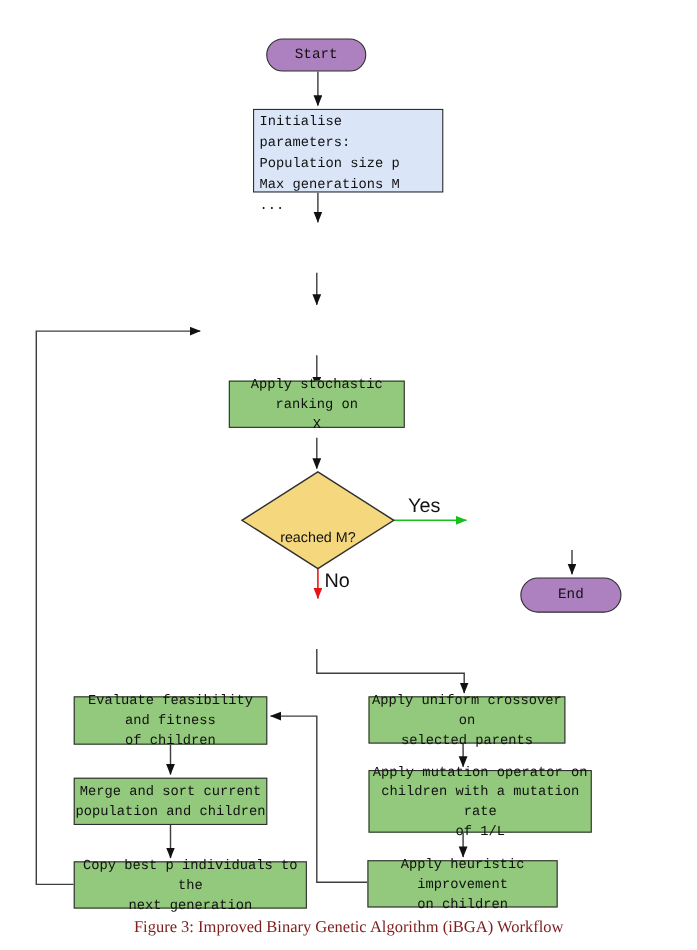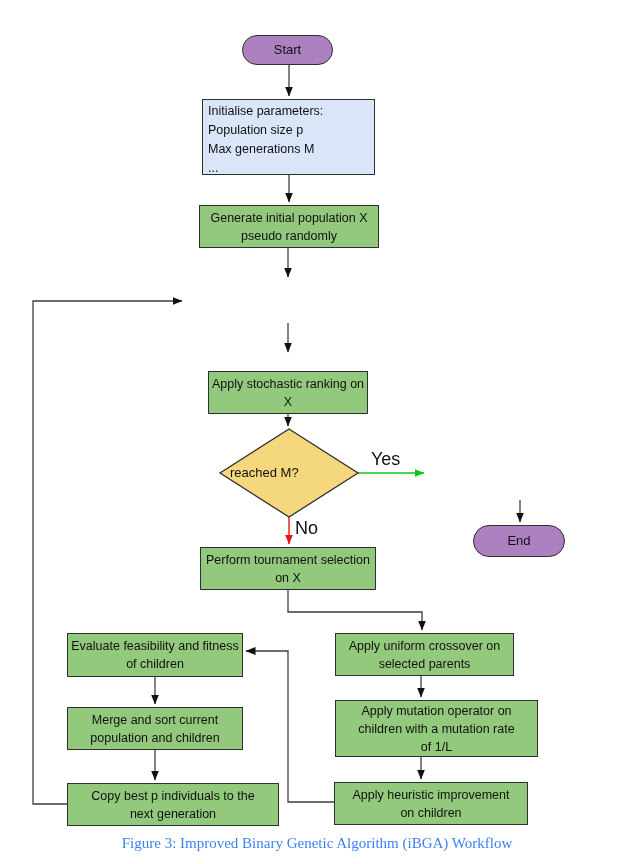--- a/index.html
+++ b/index.html
@@ -20,35 +20,35 @@
     font-family:"Liberation Sans","DejaVu Sans",sans-serif;color:var(--text);
   }
   .wires{position:absolute;left:0;top:0;width:634px;height:864px;}
   .wire{fill:none;stroke:var(--wire);stroke-width:1.3;}
   .wire-yes{fill:none;stroke:var(--wire-yes);stroke-width:1.4;}
   .wire-no{fill:none;stroke:var(--wire-no);stroke-width:1.4;}
   .diamond-shape{fill:var(--decision-fill);stroke:var(--node-border);stroke-width:1.3;}
   .node{
     position:absolute;box-sizing:border-box;border:1.3px solid var(--node-border);
     display:flex;align-items:center;justify-content:center;text-align:center;
-    font-size:12.5px;line-height:18px;
+    font-size:12.5px;line-height:18px;font-family:Liberation Mono, monospace;
   }
   .node-label{white-space:pre-line;}
   .green{background:var(--process-fill);}
-  .blue{background:var(--data-fill);}
+  .blue{background:var(--data-fill);margin-left:28px;}
   .pill{background:var(--terminal-fill);border-radius:16px;font-size:13px;}
   .tl{align-items:flex-start;justify-content:flex-start;text-align:left;
       padding:2px 5px;line-height:19px;}
   .diamond-label{
-    position:absolute;text-align:left;font-size:13px;
+    position:absolute;text-align:center;font-size:13px;margin-top:16px;
   }
   .edge-label{position:absolute;font-size:18px;}
   .caption{
     position:absolute;left:0;top:835px;width:634px;text-align:center;
-    font-family:"Liberation Serif","DejaVu Serif",serif;font-size:15px;color:#3b82f6;
+    font-family:"Liberation Serif","DejaVu Serif",serif;font-size:15px;color:#7f1d1d;
   }
 </style>
 </head>
 <body>
 
 <div class="stage">
 
   <svg class="wires" viewBox="0 0 634 864" xmlns="http://www.w3.org/2000/svg">
     <defs>
       <marker id="ah" markerWidth="11" markerHeight="9" refX="9.5" refY="4" orient="auto" markerUnits="userSpaceOnUse">
@@ -85,57 +85,49 @@
     <span class="node-label">Start</span>
   </div>
 
   <div class="node blue tl" style="left:202px;top:99px;width:173px;height:76px">
     <span class="node-label">Initialise parameters:
 Population size p
 Max generations M
 ...</span>
   </div>
 
-  <div class="node green" style="left:199px;top:205px;width:180px;height:43px">
-    <span class="node-label">Generate initial population X
-pseudo randomly</span>
-  </div>
 
 
-  <div class="node green" style="left:208px;top:371px;width:160px;height:43px">
+  <div class="node green" style="left:208px;top:346px;width:160px;height:43px">
     <span class="node-label">Apply stochastic ranking on
 X</span>
   </div>
 
   <div class="diamond-label" style="left:230px;top:465px;width:118px">
     <span class="node-label">reached M?</span>
   </div>
 
 
   <div class="node pill" style="left:473px;top:525px;width:92px;height:32px">
     <span class="node-label">End</span>
   </div>
 
-  <div class="node green" style="left:200px;top:547px;width:176px;height:43px">
-    <span class="node-label">Perform tournament selection
-on X</span>
-  </div>
 
   <div class="node green" style="left:335px;top:633px;width:179px;height:43px">
     <span class="node-label">Apply uniform crossover on
 selected parents</span>
   </div>
 
   <div class="node green" style="left:335px;top:700px;width:203px;height:57px">
     <span class="node-label">Apply mutation operator on
 children with a mutation rate
 of 1/L</span>
   </div>
 
-  <div class="node green" style="left:334px;top:782px;width:194px;height:43px">
+  <div class="node green" style="left:334px;top:782px;width:173px;height:43px">
     <span class="node-label">Apply heuristic improvement
 on children</span>
   </div>
 
   <div class="node green" style="left:67px;top:633px;width:176px;height:44px">
     <span class="node-label">Evaluate feasibility and fitness
 of children</span>
   </div>
 
   <div class="node green" style="left:67px;top:707px;width:176px;height:43px">

